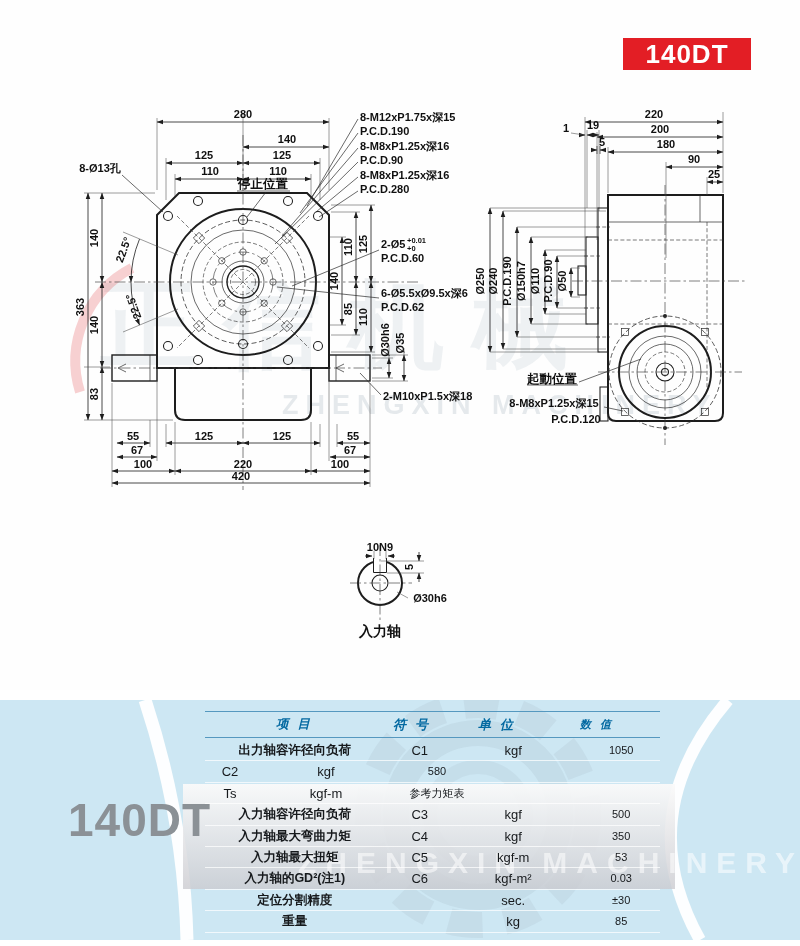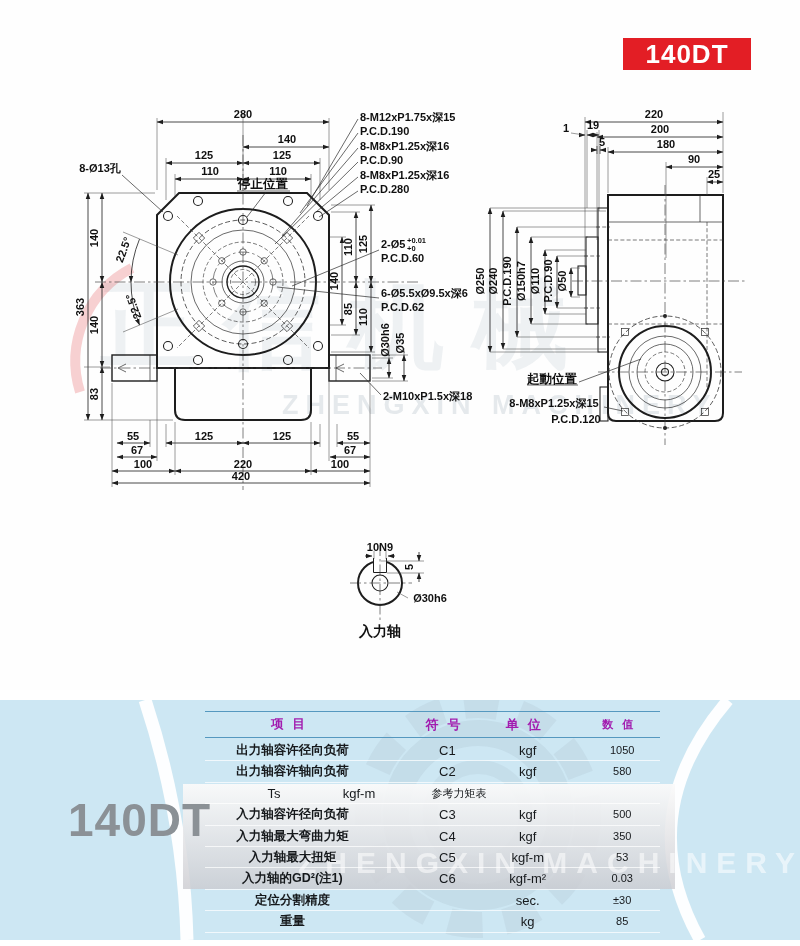--- a/index.html
+++ b/index.html
@@ -34,26 +34,26 @@
   #panel{position:absolute;left:0;top:700px;width:800px;height:240px;background:#cde7f3;overflow:hidden;}
   #panel svg{position:absolute;left:0;top:0;}
   .band{position:absolute;left:183px;top:84px;width:492px;height:105px;
         background:linear-gradient(180deg,rgba(250,250,250,0.95),rgba(203,203,208,0.80));}
   #model-big{position:absolute;left:68px;top:93px;font-size:46px;font-weight:bold;color:#8b9196;letter-spacing:1px;}
   .wm-en2{position:absolute;left:298px;top:146px;font-size:30px;font-weight:bold;letter-spacing:9px;color:rgba(255,255,255,0.55);white-space:nowrap;}
 
   #spec-table{position:absolute;left:205px;top:11px;width:455px;}
   .tline{height:0;border-top:1.6px solid #5598bf;}
   .thead{display:flex;height:24px;align-items:center;margin-top:1px;}
-  .thead .c{font-size:15px;font-weight:bold;color:#a21caf;letter-spacing:9px;}
+  .thead .c{font-size:15px;font-weight:bold;color:#0369a1;letter-spacing:9px;font-style:italic;}
   .rows{margin-top:2px;}
-  .trow{display:flex;height:21.4px;box-shadow:inset 0 -1px rgba(255,255,255,0.72);}
+  .trow{display:flex;height:21.4px;box-shadow:inset 0 -1px rgba(255,255,255,0.72);gap:11px;}
   .c{display:block;text-align:center;line-height:21.4px;color:#16191c;}
   .c.item{width:185px;font-size:12.5px;font-weight:bold;}
-  .c.sym{width:50px;font-size:13px;margin-left:44px;}
+  .c.sym{width:50px;font-size:13px;}
   .c.unit{width:120px;font-size:13px;}
   .c.val{width:80px;font-size:11px;}
   .thead .c.item{font-weight:bold;}
 </style>
 </head>
 <body>
 
 <div id="drawing">
   <div class="wm-cn">正信机械</div>
   <div class="wm-en">ZHENGXIN MACHINERY</div>
@@ -420,21 +420,20 @@
     </div>
     <div class="tline"></div>
     <div class="rows">
       <div class="trow">
         <span class="c item">出力轴容许径向负荷</span>
         <span class="c sym">C1</span>
         <span class="c unit">kgf</span>
         <span class="c val">1050</span>
       </div>
       <div class="trow">
-        <span class="c item">出力轴容许轴向负荷</span>
         <span class="c sym">C2</span>
         <span class="c unit">kgf</span>
         <span class="c val">580</span>
       </div>
       <div class="trow">
         <span class="c sym">Ts</span>
         <span class="c unit">kgf-m</span>
         <span class="c val">参考力矩表</span>
       </div>
       <div class="trow">

